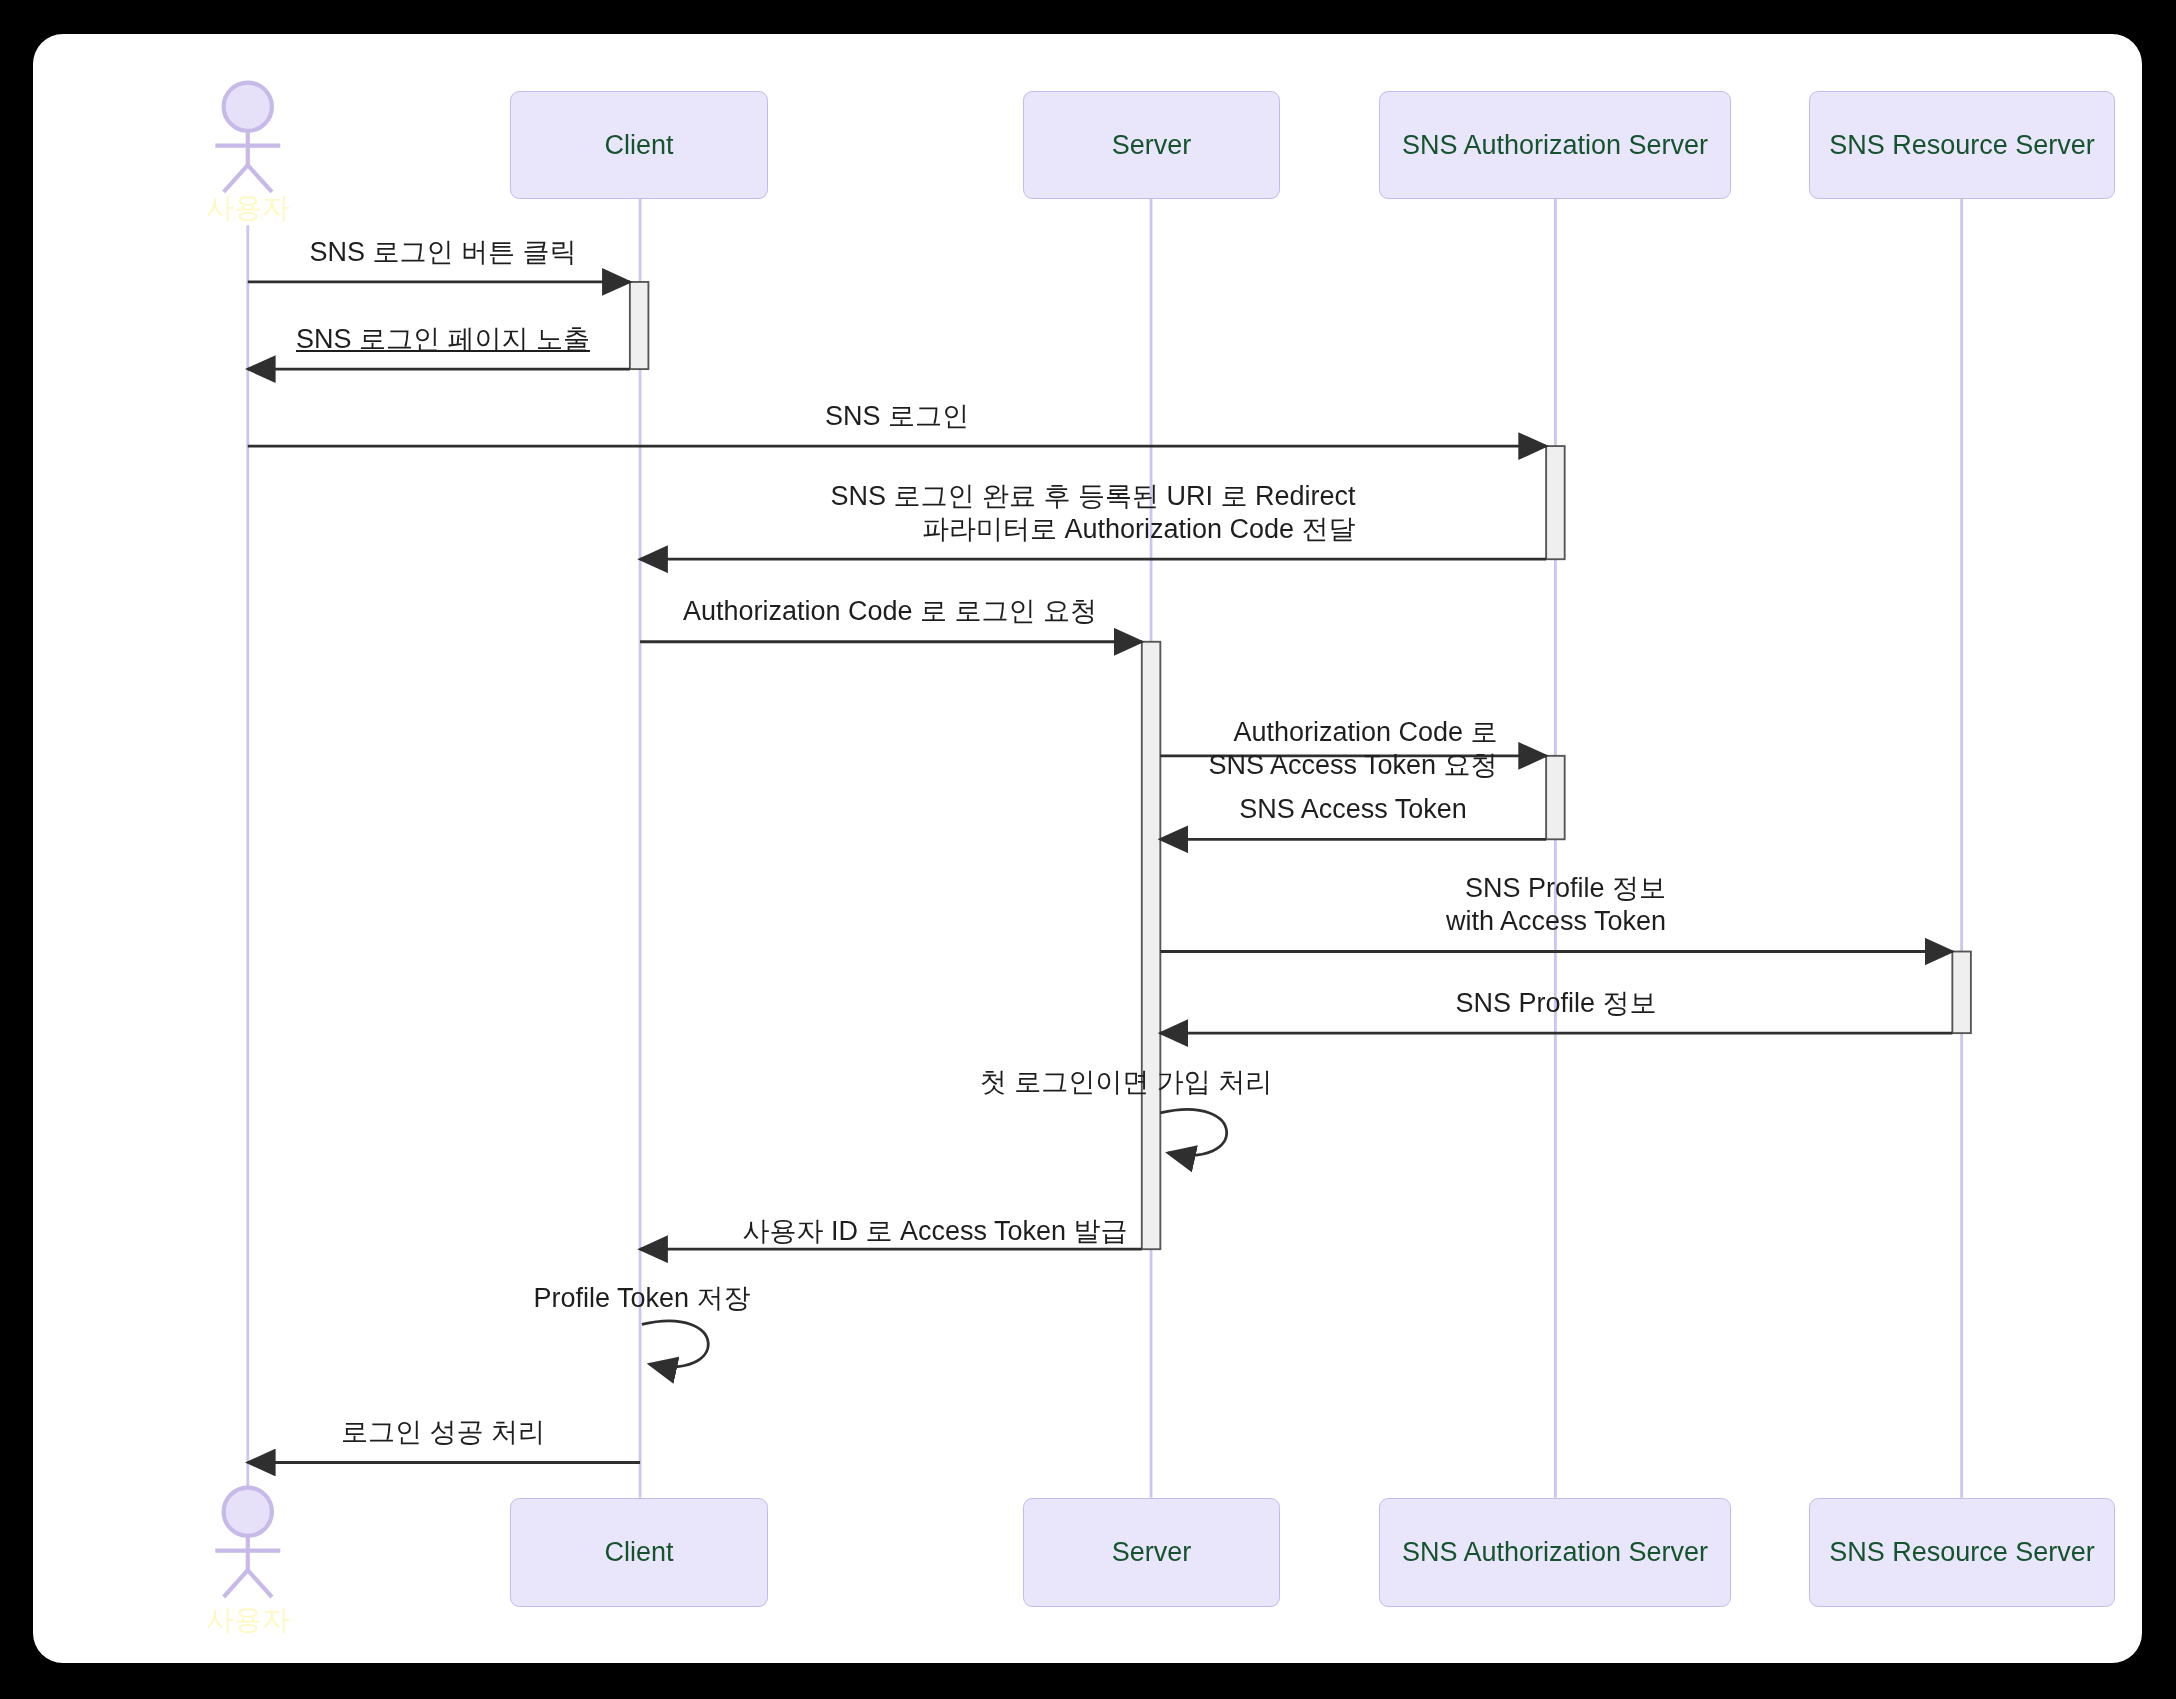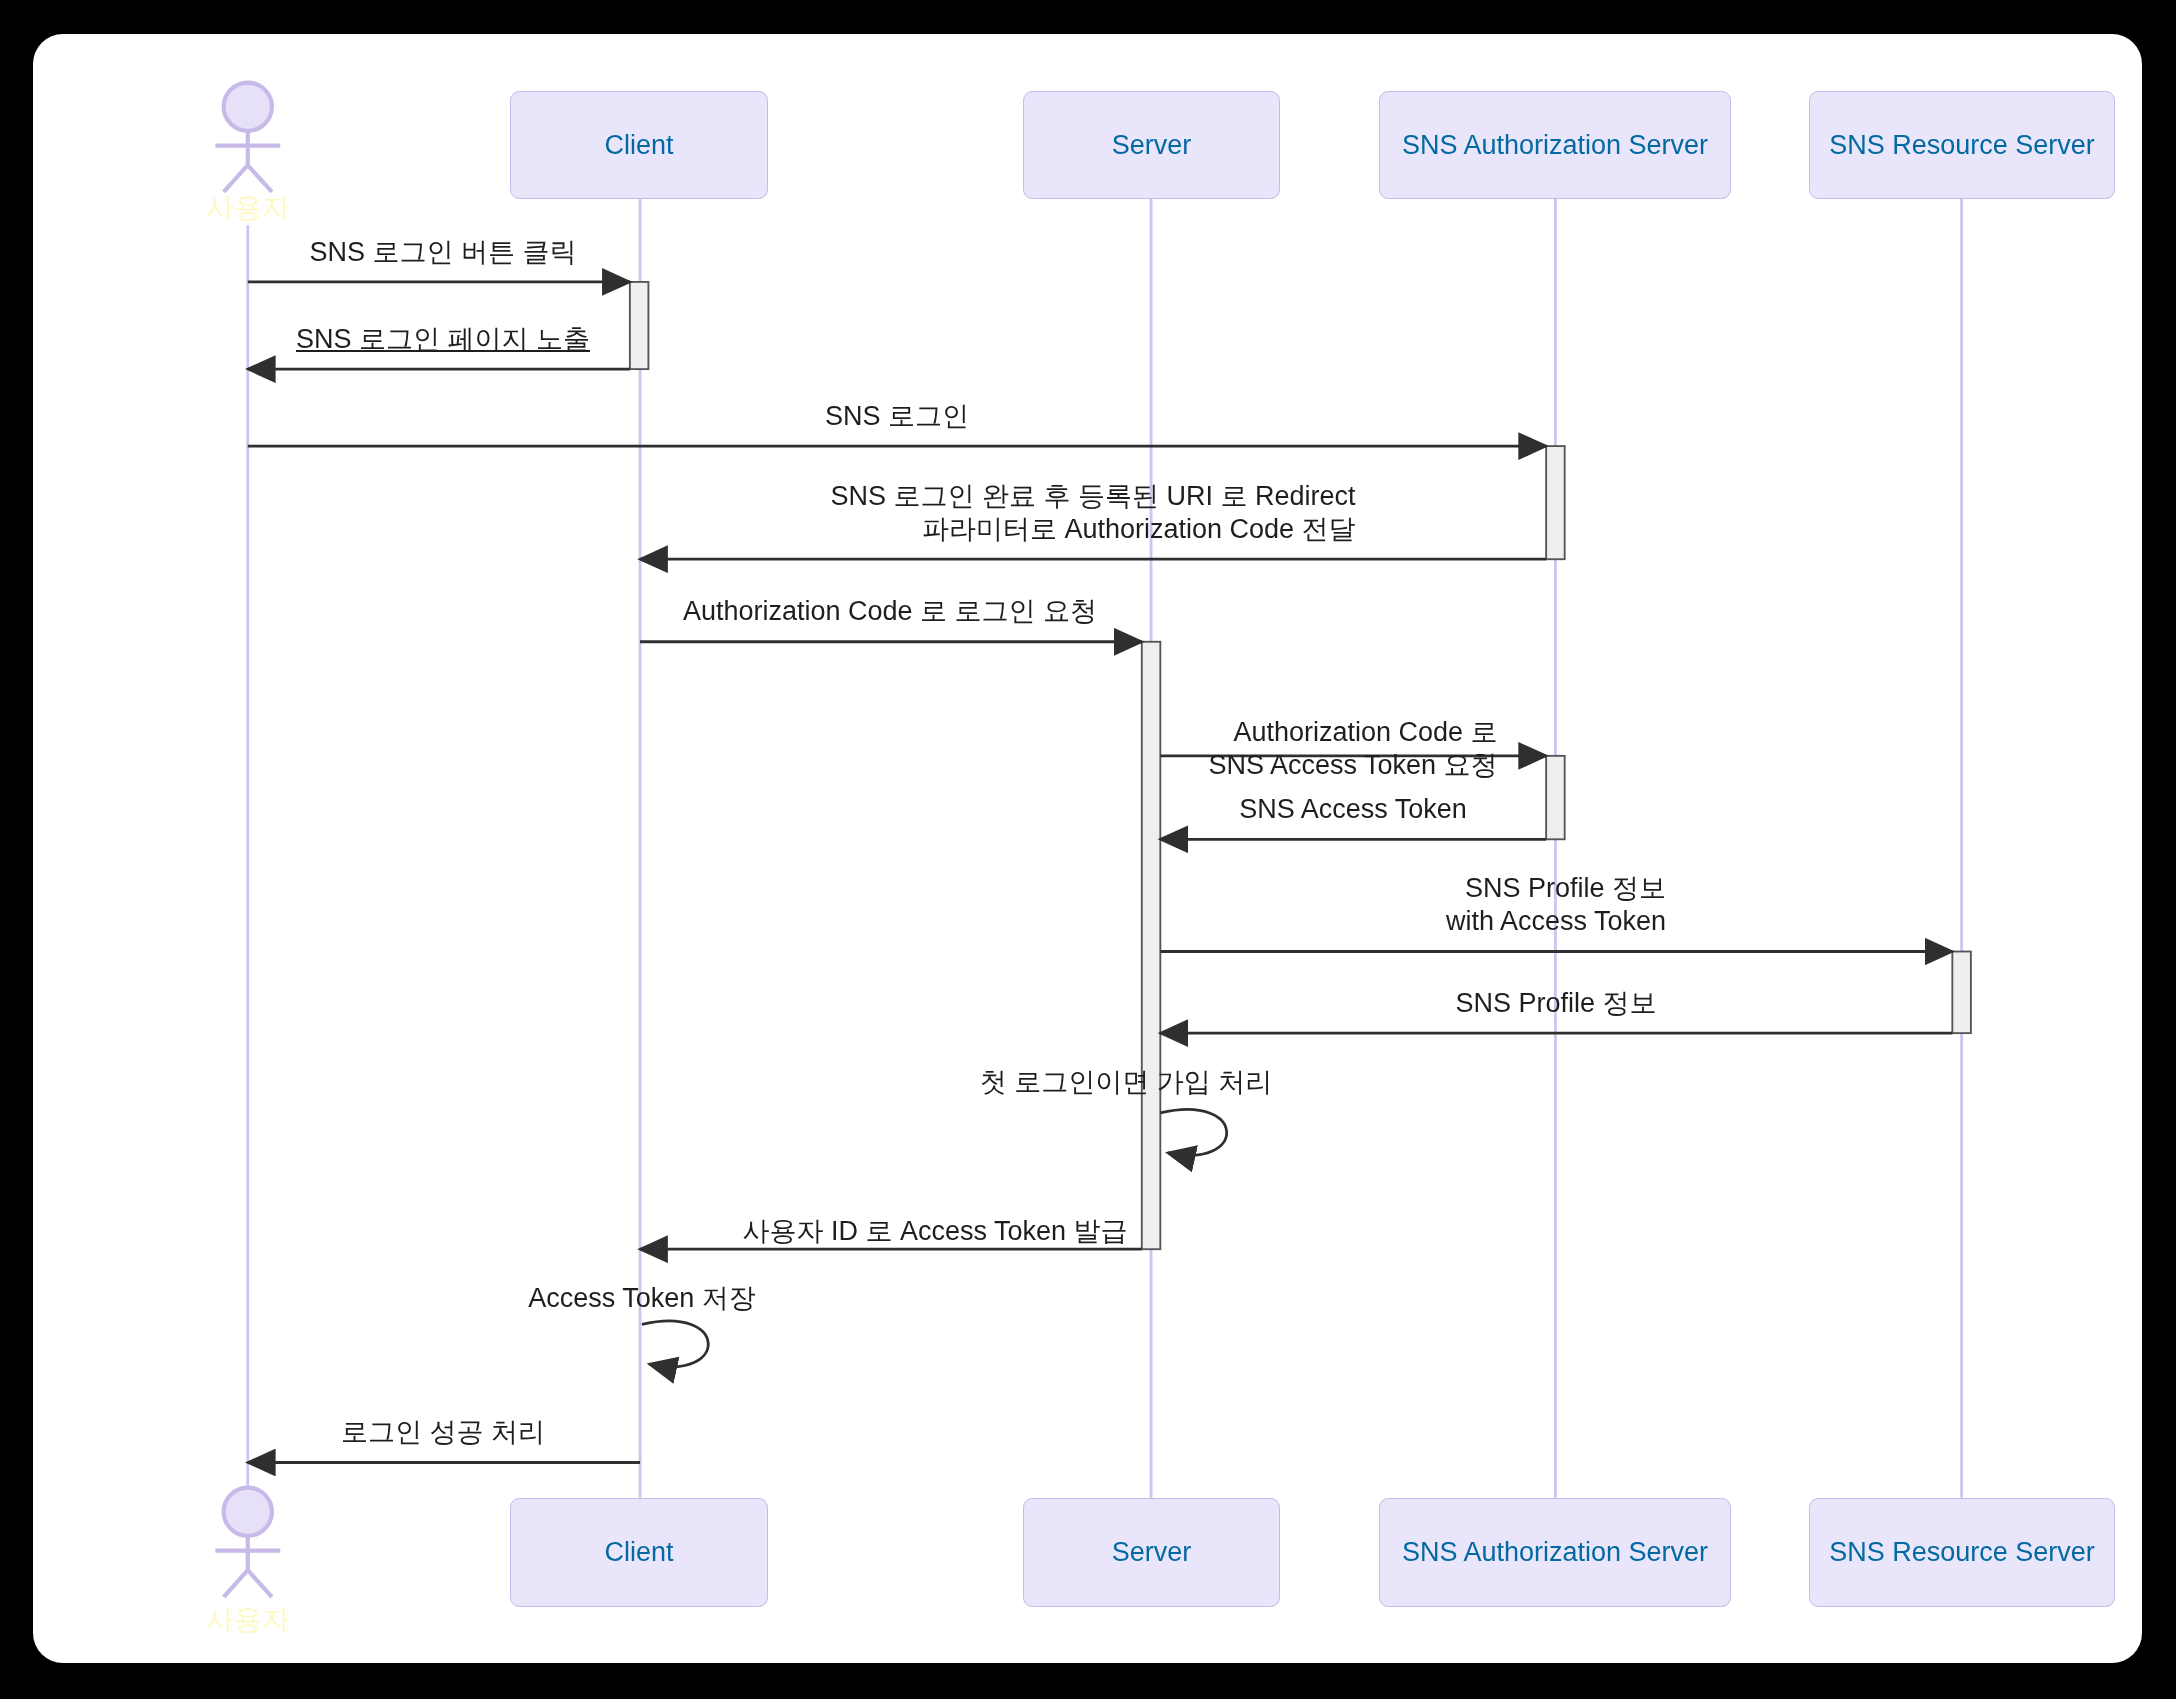--- a/index.html
+++ b/index.html
@@ -3,21 +3,21 @@
 <meta charset="utf-8">
 <style>
   html,body{margin:0;padding:0;background:#000;}
   #stage{position:relative;width:2176px;height:1699px;background:#000;overflow:hidden;
          font-family:"Liberation Sans","DejaVu Sans",sans-serif;}
   #card{position:absolute;left:33px;top:34px;width:2109px;height:1629px;
         background:#ffffff;border-radius:30px;}
   svg.layer{position:absolute;left:0;top:0;width:2176px;height:1699px;}
   .pbox{position:absolute;box-sizing:border-box;background:#E9E5FA;border:1.9px solid #C6B9EC;
         border-radius:9.3px;display:flex;align-items:center;justify-content:center;
-        font-size:27px;color:#0369a1;}
+        font-size:27px;color:#14532d;}
   .msg{position:absolute;transform:translateX(-50%);text-align:right;font-size:27px;
        line-height:33px;color:#1e1e1e;white-space:nowrap;}
   .actor-label{position:absolute;transform:translateX(-50%);font-size:28px;color:#fef9c3;
        white-space:nowrap;}
 </style>
 </head>
 <body>
 
 <div id="stage">
   <div id="card"></div>
@@ -114,19 +114,19 @@
   <div class="msg" style="left:1556px;top:987px;">
       <div>SNS Profile 정보</div>
     </div>
   <div class="msg" style="left:1126px;top:1066px;">
       <div>첫 로그인이면 가입 처리</div>
     </div>
   <div class="msg" style="left:935px;top:1203px;margin-top:12px;">
       <div>사용자 ID 로 Access Token 발급</div>
     </div>
   <div class="msg" style="left:642px;top:1282px;">
-      <div>Access Token 저장</div>
+      <div>Profile Token 저장</div>
     </div>
   <div class="msg" style="left:443px;top:1416px;">
       <div>로그인 성공 처리</div>
     </div>
 </div>
 
 
 </body></html>

